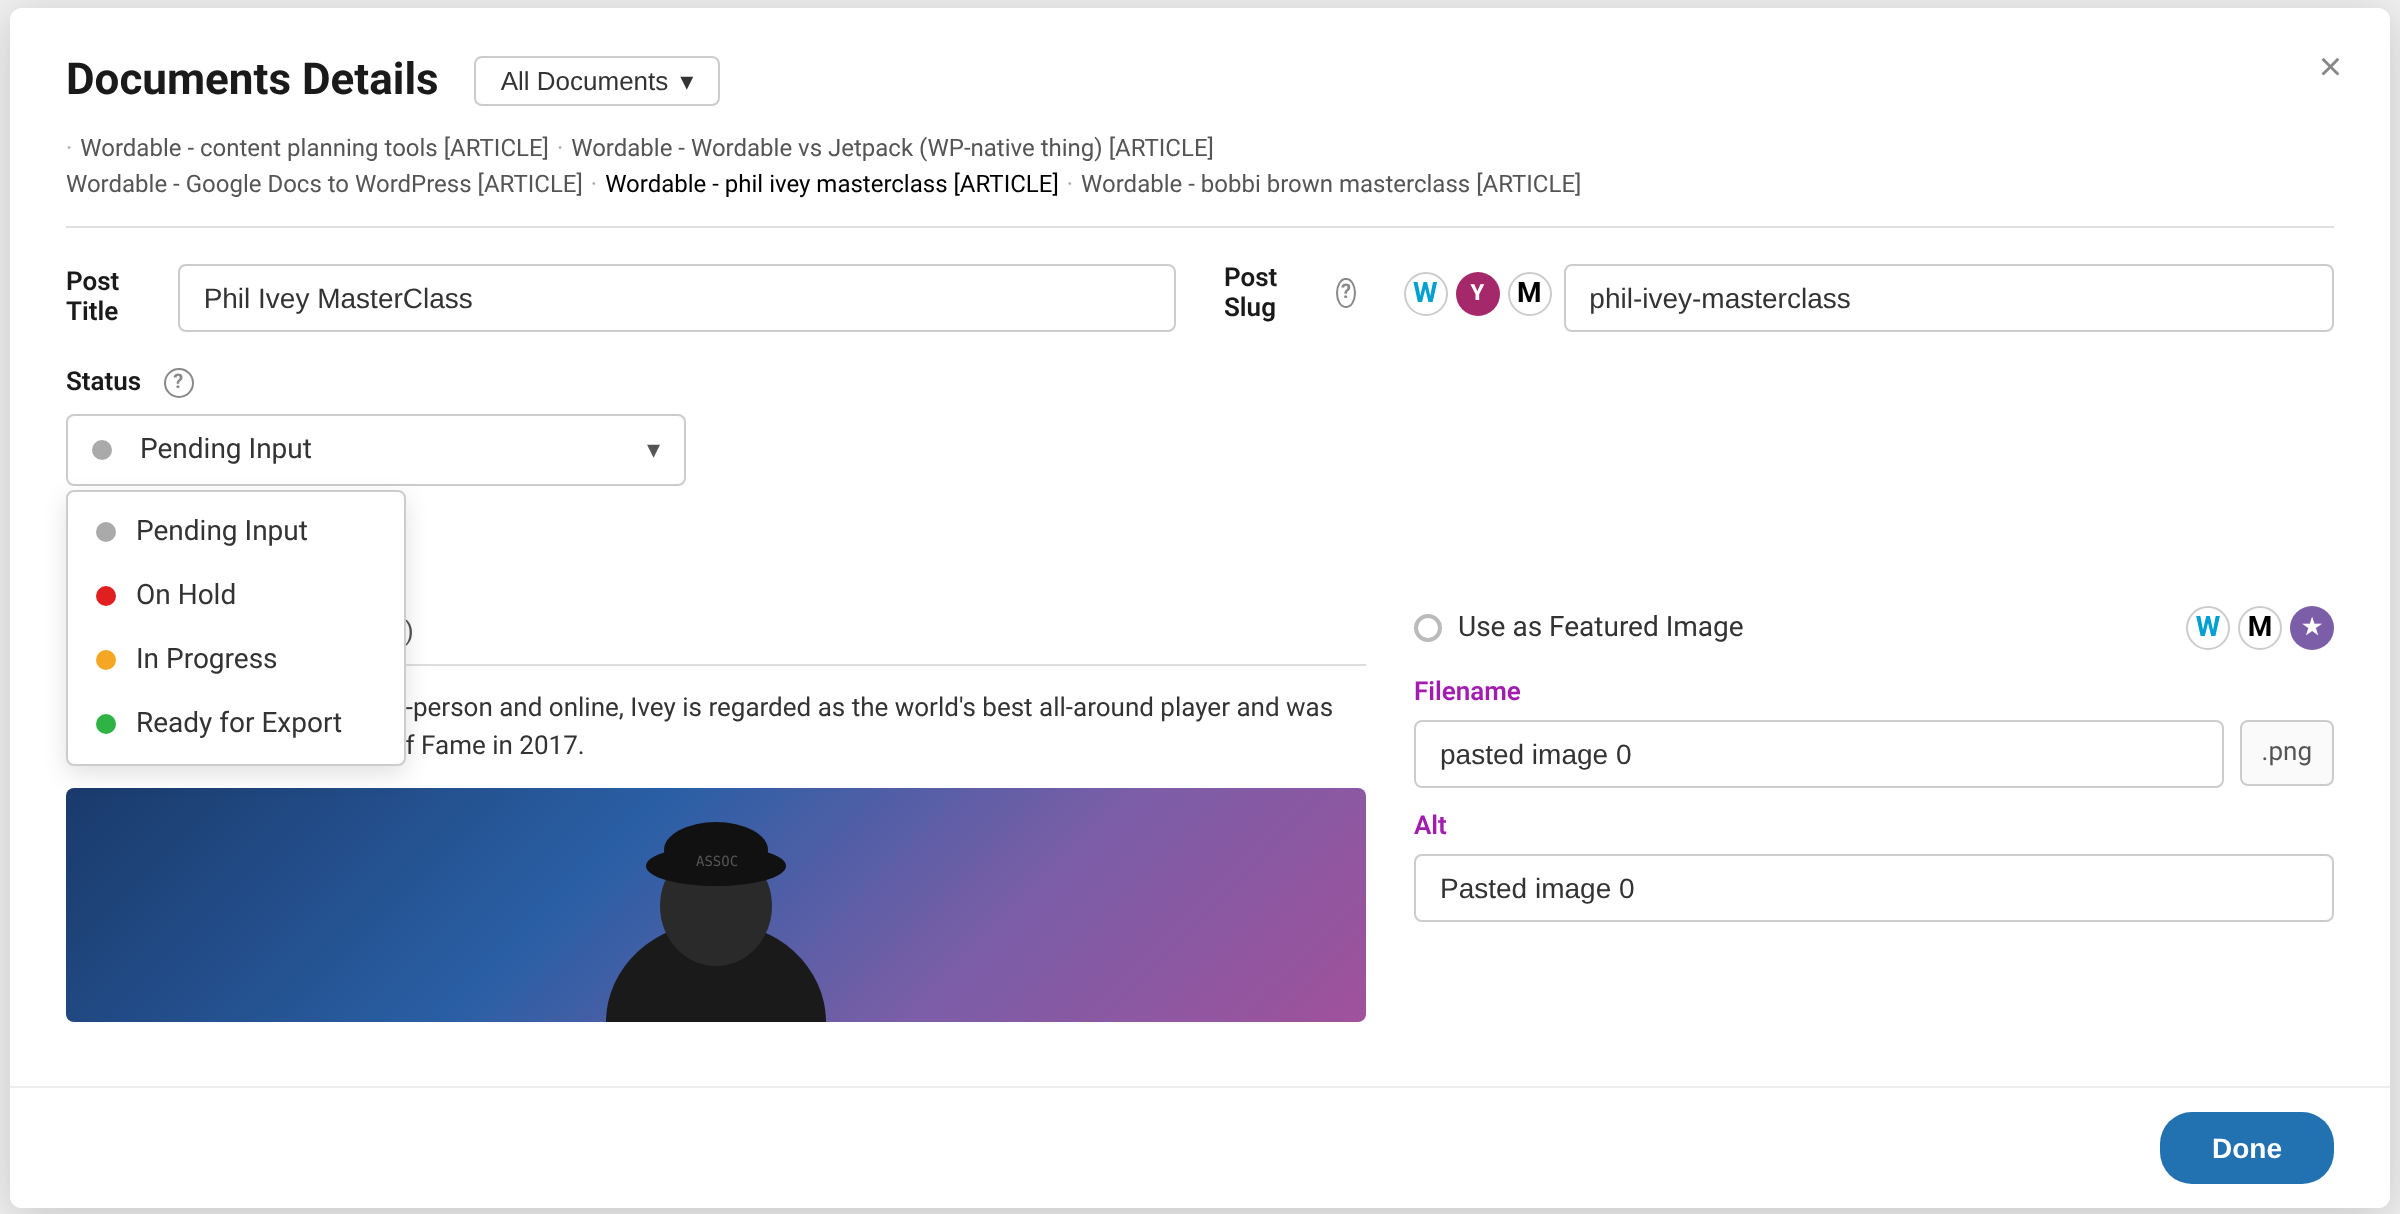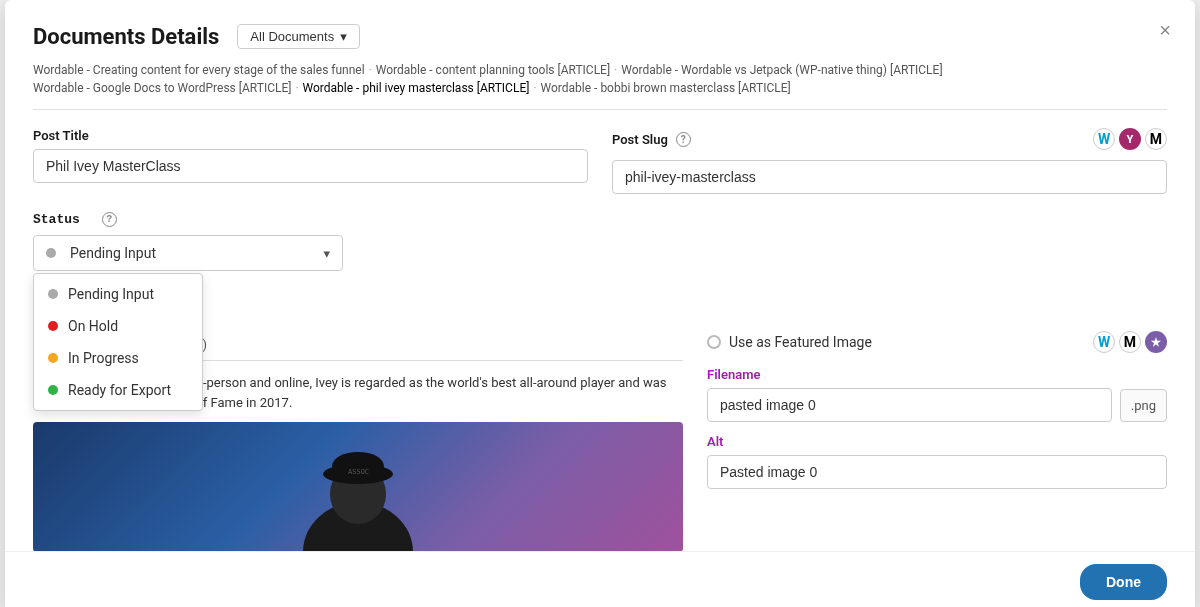--- a/index.html
+++ b/index.html
@@ -80,21 +80,21 @@
       border-top: 1px solid #e0e0e0;
       margin: 14px 0 18px 0;
     }
     .form-row {
       display: flex;
       gap: 24px;
       margin-bottom: 18px;
     }
     .form-group {
       display: flex;
-      flex-direction: column;
+      flex-direction: row;
       gap: 6px;
     }
     .form-group.full { flex: 2; }
     .form-label {
       font-size: 13px;
       font-weight: 600;
       color: #1a1a1a;
       display: flex;
       align-items: center;
       gap: 5px;
@@ -117,21 +117,21 @@
       border-radius: 4px;
       padding: 8px 12px;
       font-size: 14px;
       color: #333;
       outline: none;
       width: 100%;
     }
     .slug-row {
       display: flex;
       align-items: center;
-      gap: 8px;
+      gap: 24px;
       margin-bottom: 4px;
     }
     .slug-icons {
       display: flex;
       align-items: center;
       gap: 4px;
     }
     .slug-icon {
       width: 22px;
       height: 22px;
@@ -223,21 +223,21 @@
 
     .content-preview {
       font-size: 13px;
       color: #333;
       line-height: 1.5;
       margin-bottom: 10px;
     }
 
     .image-preview {
       width: 100%;
-      height: 130px;
+      height: 117px;
       background: linear-gradient(135deg, #1a3a6b 0%, #2a5fa5 40%, #7b5ea7 70%, #a0519c 100%);
       border-radius: 4px;
       overflow: hidden;
       display: flex;
       align-items: flex-end;
       justify-content: center;
     }
 
     
     .featured-row {
@@ -328,21 +328,20 @@
   <div class="modal-header">
     <h1 class="modal-title">Documents Details</h1>
     <button class="dropdown-pill">
       <span>All Documents</span>
       <span>▾</span>
     </button>
   </div>
   <button class="close-btn">×</button>
 
   <div class="breadcrumb-row">
-    <a href="#">Wordable - Creating content for every stage of the sales funnel</a>
     <span class="breadcrumb-sep">·</span>
     <a href="#">Wordable - content planning tools [ARTICLE]</a>
     <span class="breadcrumb-sep">·</span>
     <a href="#">Wordable - Wordable vs Jetpack (WP-native thing) [ARTICLE]</a>
   </div>
   <div class="breadcrumb-row breadcrumb2">
     <a href="#">Wordable - Google Docs to WordPress [ARTICLE]</a>
     <span class="breadcrumb-sep">·</span>
     <a href="#" class="active">Wordable - phil ivey masterclass [ARTICLE]</a>
     <span class="breadcrumb-sep">·</span>
@@ -364,21 +363,21 @@
           <span class="slug-icon icon-wp">W</span>
           <span class="slug-icon icon-yoast">Y</span>
           <span class="slug-icon icon-medium">M</span>
         </div>
       </div>
       <input class="form-input" type="text" value="phil-ivey-masterclass" style="">
     </div>
   </div>
 
   <div class="status-section">
-    <div class="form-label" style="margin-bottom:8px; display:flex; align-items:center; gap:22px;font-family:Liberation Mono, monospace;">
+    <div class="form-label" style="margin-bottom:8px; display:flex; align-items:center; gap:11px;">
       <span>Status</span>
       <span class="help-icon">?</span>
     </div>
     <div class="status-select">
       <span class="status-dot dot-gray"></span>
       <span class="status-text">Pending Input</span>
       <span class="chevron-icon">▾</span>
     </div>
 
     <div class="dropdown-menu">

